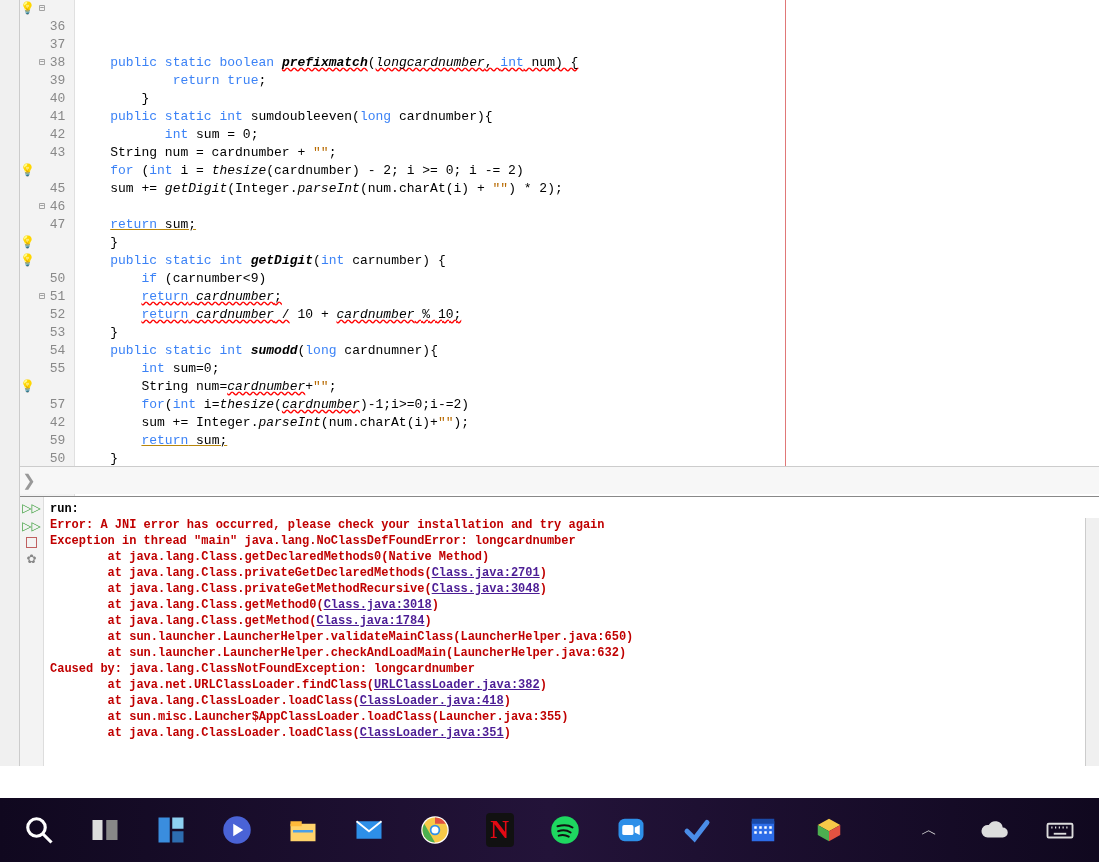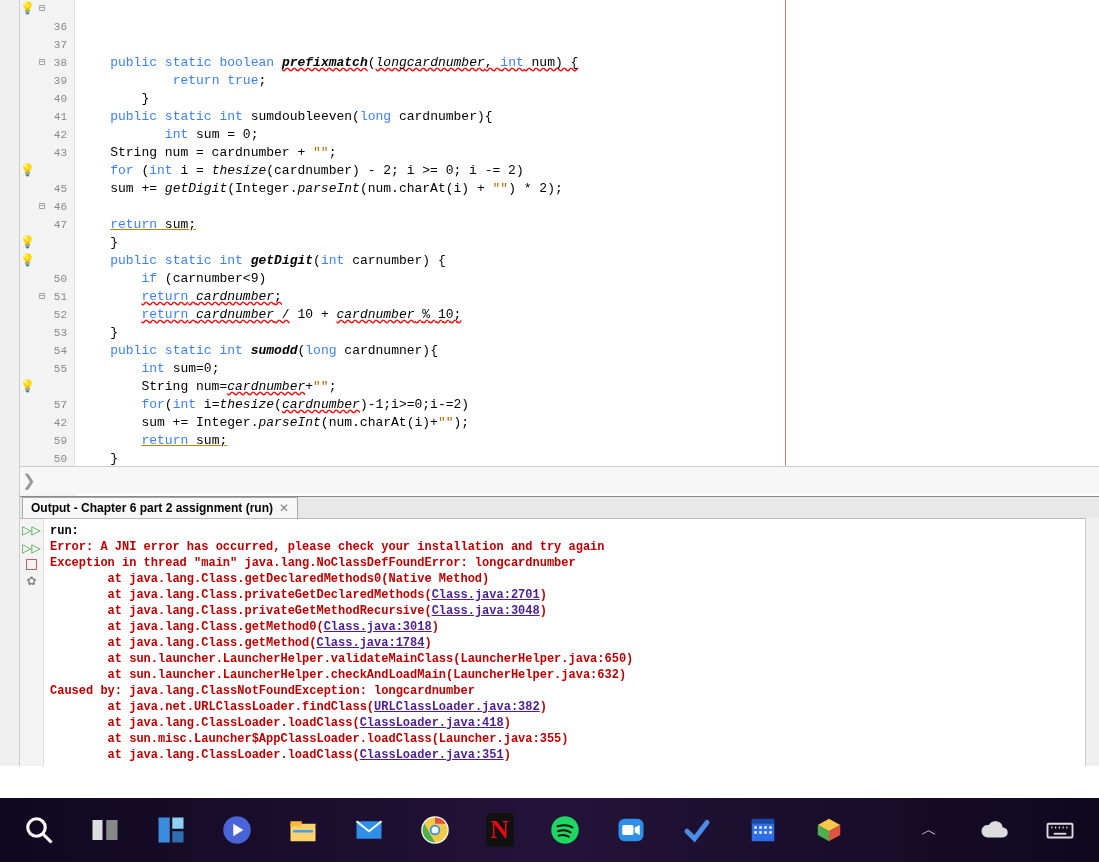--- a/index.html
+++ b/index.html
@@ -3,21 +3,21 @@
 <meta charset="utf-8">
 <style>
   * { box-sizing: border-box; margin: 0; padding: 0; }
   html, body { width: 1099px; height: 862px; font-family: sans-serif; overflow: hidden; background: #fff; }
   .ide-area { position: absolute; top: 0; left: 20px; right: 0; height: 496px; display: flex; background: #fff; }
   .leftstrip { position: absolute; left: 0; top: 0; width: 20px; height: 496px; background: #f0f0f0; border-right: 1px solid #ccc; }
   .gutter-block { width: 55px; background: #f3f3f3; border-right: 1px solid #e0e0e0; font-family: "Courier New", monospace; font-size: 12px; line-height: 18px; }
   .gutter-row { display: flex; align-items: center; height: 18px; }
   .glyph { width: 16px; display: inline-flex; justify-content: center; }
   .fold { width: 12px; display: inline-flex; justify-content: center; color: #888; font-size: 10px; }
-  .linenum { width: 22px; text-align: right; color: #888; font-size: 11px; padding-right: 3px; }
+  .linenum { width: 22px; text-align: center; color: #888; font-size: 13px; padding-right: 3px; }
   .warnbulb { color: #d8a200; }
   .code-block { flex: 1; position: relative; font-family: "Courier New", monospace; font-size: 13px; line-height: 18px; white-space: pre; overflow: hidden; }
   .code-line { height: 18px; padding-left: 4px; }
   .redline { position: absolute; top: 0; left: 710px; width: 1px; height: 468px; background: #e07878; pointer-events: none; }
   .kw { color: #3b82f6; }
   .str { color: #b86a00; }
   .err-wavy { text-decoration: underline wavy red; text-decoration-skip-ink: none; }
   .warn-und { text-decoration: underline #b8860b; }
   .ital { font-style: italic; }
   .bold { font-weight: bold; }
@@ -198,26 +198,20 @@
   <div class="code-line">    <span class="kw">public</span> <span class="kw">static</span> <span class="kw">boolean</span> <span class="bold ital err-wavy">prefixmatch</span>(<span class="ital err-wavy">longcardnumber</span><span class="err-wavy">, </span><span class="kw err-wavy">int</span><span class="err-wavy"> num) {</span></div><div class="code-line">            <span class="kw">return</span> <span class="kw">true</span>;</div><div class="code-line">        }</div><div class="code-line">    <span class="kw">public</span> <span class="kw">static</span> <span class="kw">int</span> sumdoubleeven(<span class="kw">long</span> cardnumber){</div><div class="code-line">           <span class="kw">int</span> sum = 0;</div><div class="code-line">    String num = cardnumber + <span class="str">""</span>;</div><div class="code-line">    <span class="kw">for</span> (<span class="kw">int</span> i = <span class="ital">thesize</span>(cardnumber) - 2; i &gt;= 0; i -= 2)</div><div class="code-line">    sum += <span class="ital">getDigit</span>(Integer.<span class="ital">parseInt</span>(num.charAt(i) + <span class="str">""</span>) * 2);</div><div class="code-line"></div><div class="code-line">    <span class="kw warn-und">return</span><span class="warn-und"> sum;</span></div><div class="code-line">    }</div><div class="code-line">    <span class="kw">public</span> <span class="kw">static</span> <span class="kw">int</span> <span class="bold ital">getDigit</span>(<span class="kw">int</span> carnumber) {</div><div class="code-line">        <span class="kw">if</span> (carnumber&lt;9)</div><div class="code-line">        <span class="err-wavy"><span class="kw">return</span> <span class="ital">cardnumber</span>;</span></div><div class="code-line">        <span class="err-wavy"><span class="kw">return</span> <span class="ital">cardnumber</span> /</span> 10 + <span class="ital err-wavy">cardnumber</span><span class="err-wavy"> % 10;</span></div><div class="code-line">    }</div><div class="code-line">    <span class="kw">public</span> <span class="kw">static</span> <span class="kw">int</span> <span class="bold ital">sumodd</span>(<span class="kw">long</span> cardnumner){</div><div class="code-line">        <span class="kw">int</span> sum=0;</div><div class="code-line">        String num=<span class="ital err-wavy">cardnumber</span>+<span class="str">""</span>;</div><div class="code-line">        <span class="kw">for</span>(<span class="kw">int</span> i=<span class="ital">thesize</span>(<span class="ital err-wavy">cardnumber</span>)-1;i&gt;=0;i-=2)</div><div class="code-line">        sum += Integer.<span class="ital">parseInt</span>(num.charAt(i)+<span class="str">""</span>);</div><div class="code-line">        <span class="warn-und"><span class="kw">return</span> sum;</span></div><div class="code-line">    }</div><div class="code-line">}</div><div class="code-line"></div></div>
 </div>
 
 <div class="hscroll">
   <span class="arrow">❯</span>
 </div>
 
 <div class="out-leftstrip"></div>
 
 <div class="output-panel">
-  <div class="tabrow">
-    <div class="tab">
-      <span>Output - Chapter 6 part 2 assignment (run)</span>
-      <span class="close">✕</span>
-    </div>
-  </div>
   <div class="out-body">
     <div class="out-gutter">
       <span class="run-arrow">▷▷</span>
       <span class="run-arrow">▷▷</span>
       <span class="stoprec"></span>
       <span class="wrench">✿</span>
     </div>
     <div class="out-text" id="outtext"><div>run:</div><div class="errc">Error: A JNI error has occurred, please check your installation and try again</div><div class="errc">Exception in thread "main" java.lang.NoClassDefFoundError: longcardnumber</div><div class="errc">        at java.lang.Class.getDeclaredMethods0(Native Method)</div><div class="errc"><span>        at java.lang.Class.privateGetDeclaredMethods(</span><span class="link">Class.java:2701</span><span>)</span></div><div class="errc"><span>        at java.lang.Class.privateGetMethodRecursive(</span><span class="link">Class.java:3048</span><span>)</span></div><div class="errc"><span>        at java.lang.Class.getMethod0(</span><span class="link">Class.java:3018</span><span>)</span></div><div class="errc"><span>        at java.lang.Class.getMethod(</span><span class="link">Class.java:1784</span><span>)</span></div><div class="errc">        at sun.launcher.LauncherHelper.validateMainClass(LauncherHelper.java:650)</div><div class="errc">        at sun.launcher.LauncherHelper.checkAndLoadMain(LauncherHelper.java:632)</div><div class="errc">Caused by: java.lang.ClassNotFoundException: longcardnumber</div><div class="errc"><span>        at java.net.URLClassLoader.findClass(</span><span class="link">URLClassLoader.java:382</span><span>)</span></div><div class="errc"><span>        at java.lang.ClassLoader.loadClass(</span><span class="link">ClassLoader.java:418</span><span>)</span></div><div class="errc">        at sun.misc.Launcher$AppClassLoader.loadClass(Launcher.java:355)</div><div class="errc"><span>        at java.lang.ClassLoader.loadClass(</span><span class="link">ClassLoader.java:351</span><span>)</span></div></div>
   </div>
 </div>

